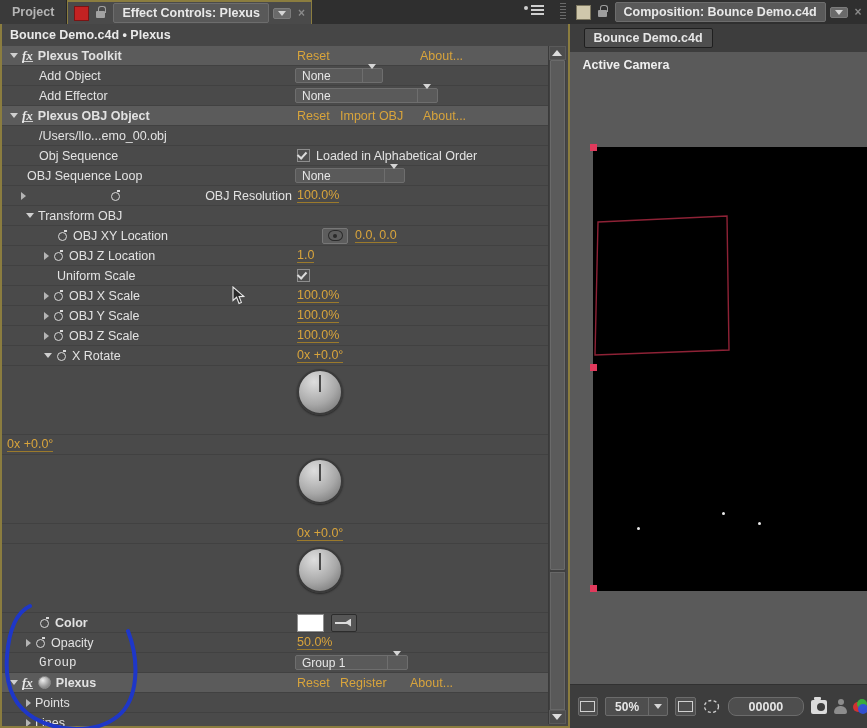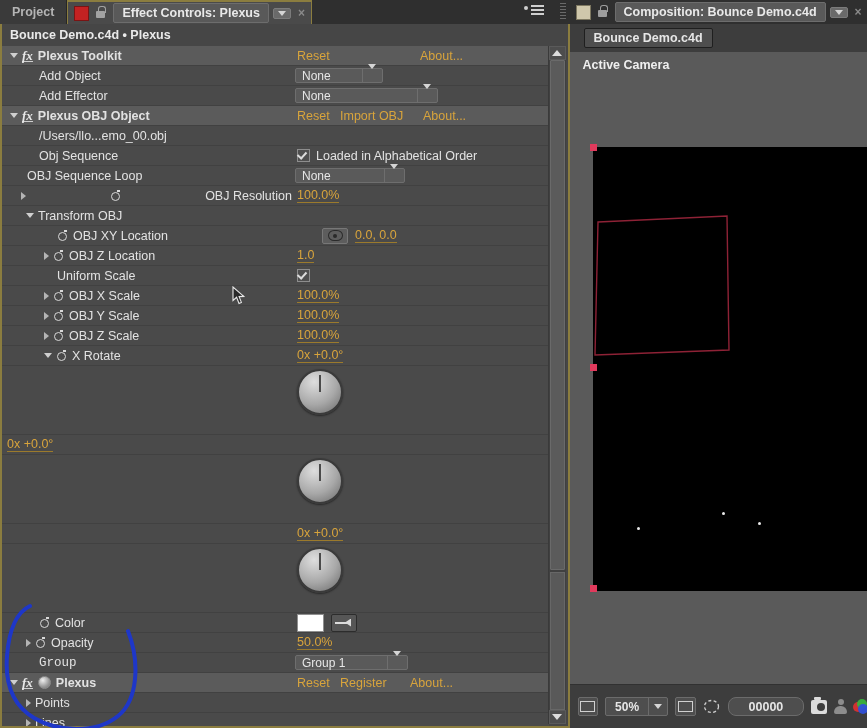--- a/index.html
+++ b/index.html
@@ -374,21 +374,21 @@
             <div class="rvalue" style="position: relative;">
               <span class="val" style="position: absolute; left: 5px;">0x  +0.0°</span>
             </div>
           </div>
           <div class="dialrow">
             <div class="dial">
               <i></i>
             </div>
           </div>
           <div class="row">
-            <div class="rlabel" style="padding-left: 24px;">
+            <div class="rlabel" style="padding-left: 24px; font-weight: bold;">
               <span class="tri none"></span>
               <span class="stop"></span>
               <span class="lbl">Color</span>
             </div>
             <div class="rvalue" style="position: relative;">
               <div style="position: absolute; left: 5px; display: flex; align-items: center;">
                 <span class="swatch" style="background: rgb(255, 255, 255);"></span>
                 <span class="dropper"></span>
               </div>
             </div>

